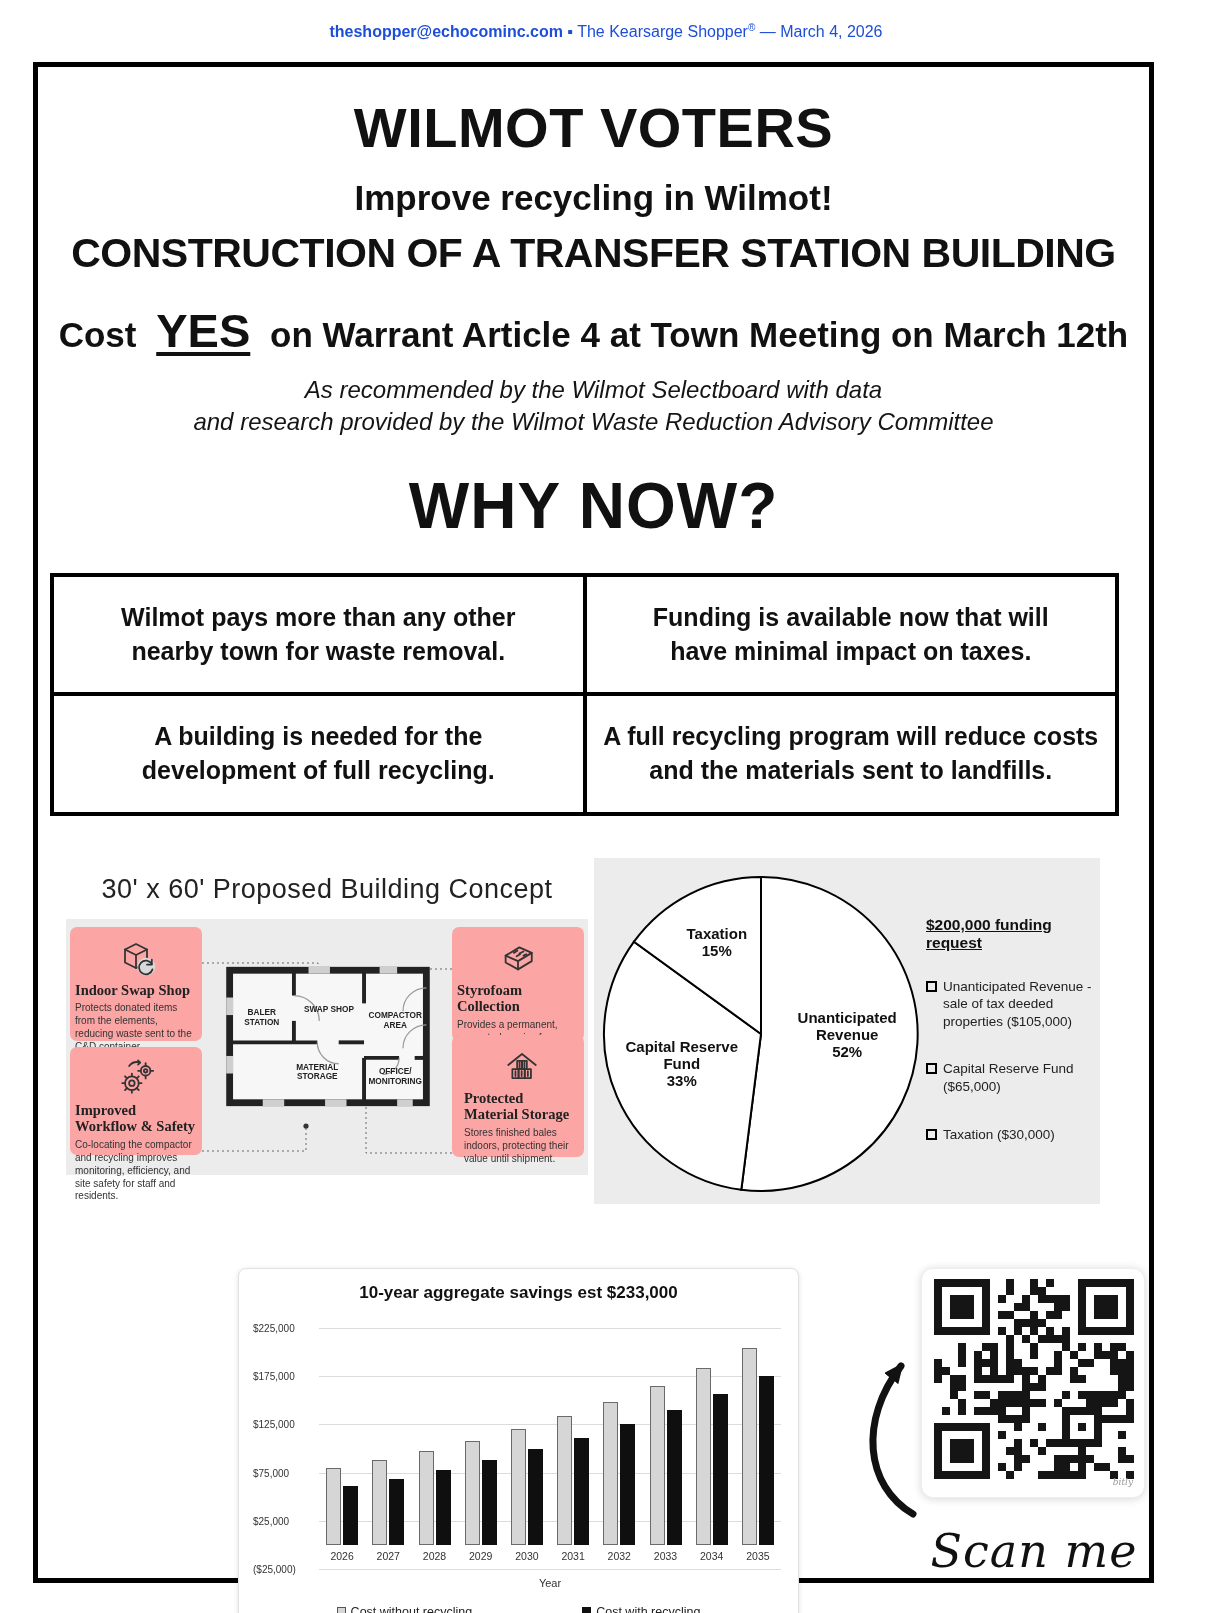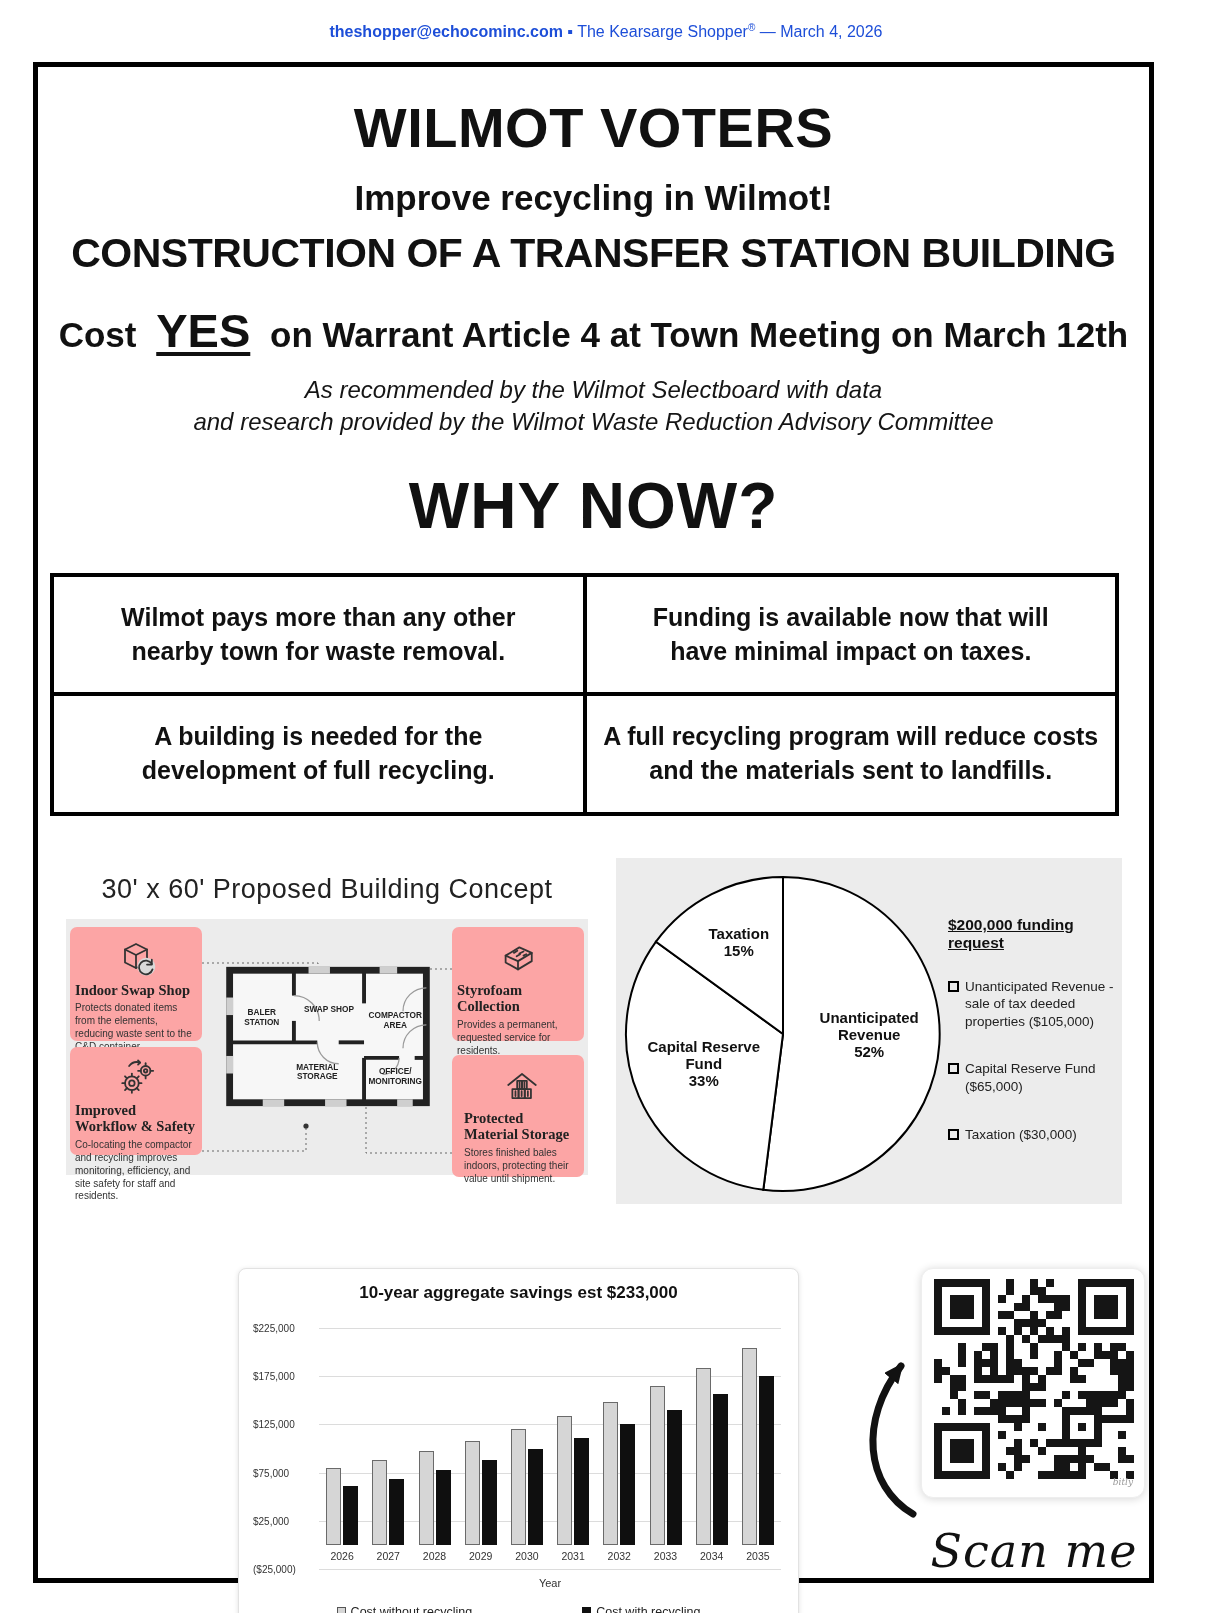--- a/index.html
+++ b/index.html
@@ -18,37 +18,37 @@
   .flyer-sub2{font-size:41px;font-weight:bold;margin-top:12px;letter-spacing:-.5px;}
   .vote-line{font-size:35px;font-weight:bold;margin-top:26px;}
   .vote-line .yes{font-size:47px;text-decoration:underline;text-decoration-thickness:4px;text-underline-offset:5px;margin:12px 10px;}
   .endorse{font-size:24px;font-style:italic;margin-top:16px;line-height:1.35;color:#151515;}
   .why-now{font-size:64px;font-weight:bold;margin-top:30px;letter-spacing:1px;}
   
   .reasons{border-collapse:collapse;margin:30px 30px 0 12px;width:calc(100% - 42px);}
   .reasons td{border:4px solid #000;font-size:25px;font-weight:bold;text-align:center;
               padding:24px 10px;height:58px;white-space:pre-line;line-height:1.35;}
   
-  .charts-row{display:flex;align-items:flex-start;margin:50px 0 0 28px;gap:28px;}
+  .charts-row{display:flex;align-items:flex-start;margin:50px 0 0 28px;gap:6px;}
   .building-col{width:522px;flex-shrink:0;}
   .building-title{font-size:27px;color:#222;text-align:center;margin:8px 0 14px 0;letter-spacing:.5px;}
   .diagram{position:relative;width:522px;height:256px;background:#ececec;}
   .leaders{position:absolute;left:0;top:0;width:522px;height:256px;}
   .leader{fill:none;stroke:#666;stroke-width:1;stroke-dasharray:2 3;}
   .leader-dot{fill:#333;}
   .bcard{position:absolute;width:132px;background:#fca5a5;border-radius:7px;text-align:left;
          padding:6px 5px;box-sizing:border-box;}
   .bcard .bicon{display:block;margin:2px auto 0 auto;}
   .bcard .btitle{display:block;font-family:"Liberation Serif",serif;font-weight:bold;font-size:14.5px;
                  line-height:1.15;color:#222;margin-top:3px;}
   .bcard .bdesc{display:block;font-size:10px;line-height:1.28;color:#333;margin-top:4px;}
   .bc-tl{left:4px;top:8px;height:114px;}
   .bc-bl{left:4px;top:128px;height:108px;}
   .bc-tr{left:386px;top:8px;height:114px;}
-  .bc-br{left:386px;top:136px;height:122px;padding-left:12px;}
+  .bc-br{left:386px;top:116px;height:122px;padding-left:12px;}
   .floorplan{position:absolute;left:150px;top:12px;width:224px;height:210px;}
   .fp-room{fill:#f7f7f7;stroke:#222;stroke-width:7;}
   .fp-wall{stroke:#222;stroke-width:4;}
   .fp-arc{fill:none;stroke:#9a9a9a;stroke-width:1.3;}
   .fp-win{fill:#cfcfcf;}
   .fp-label{font:bold 8.5px "Liberation Sans",sans-serif;fill:#222;text-anchor:middle;}
   .iconline{fill:none;stroke:#333;stroke-width:2.6;stroke-linejoin:round;stroke-linecap:round;}
   
   .pie-panel{width:506px;height:346px;background:#ececec;flex-shrink:0;display:flex;margin-top:-8px;}
   .pie-svg{width:330px;height:346px;}

